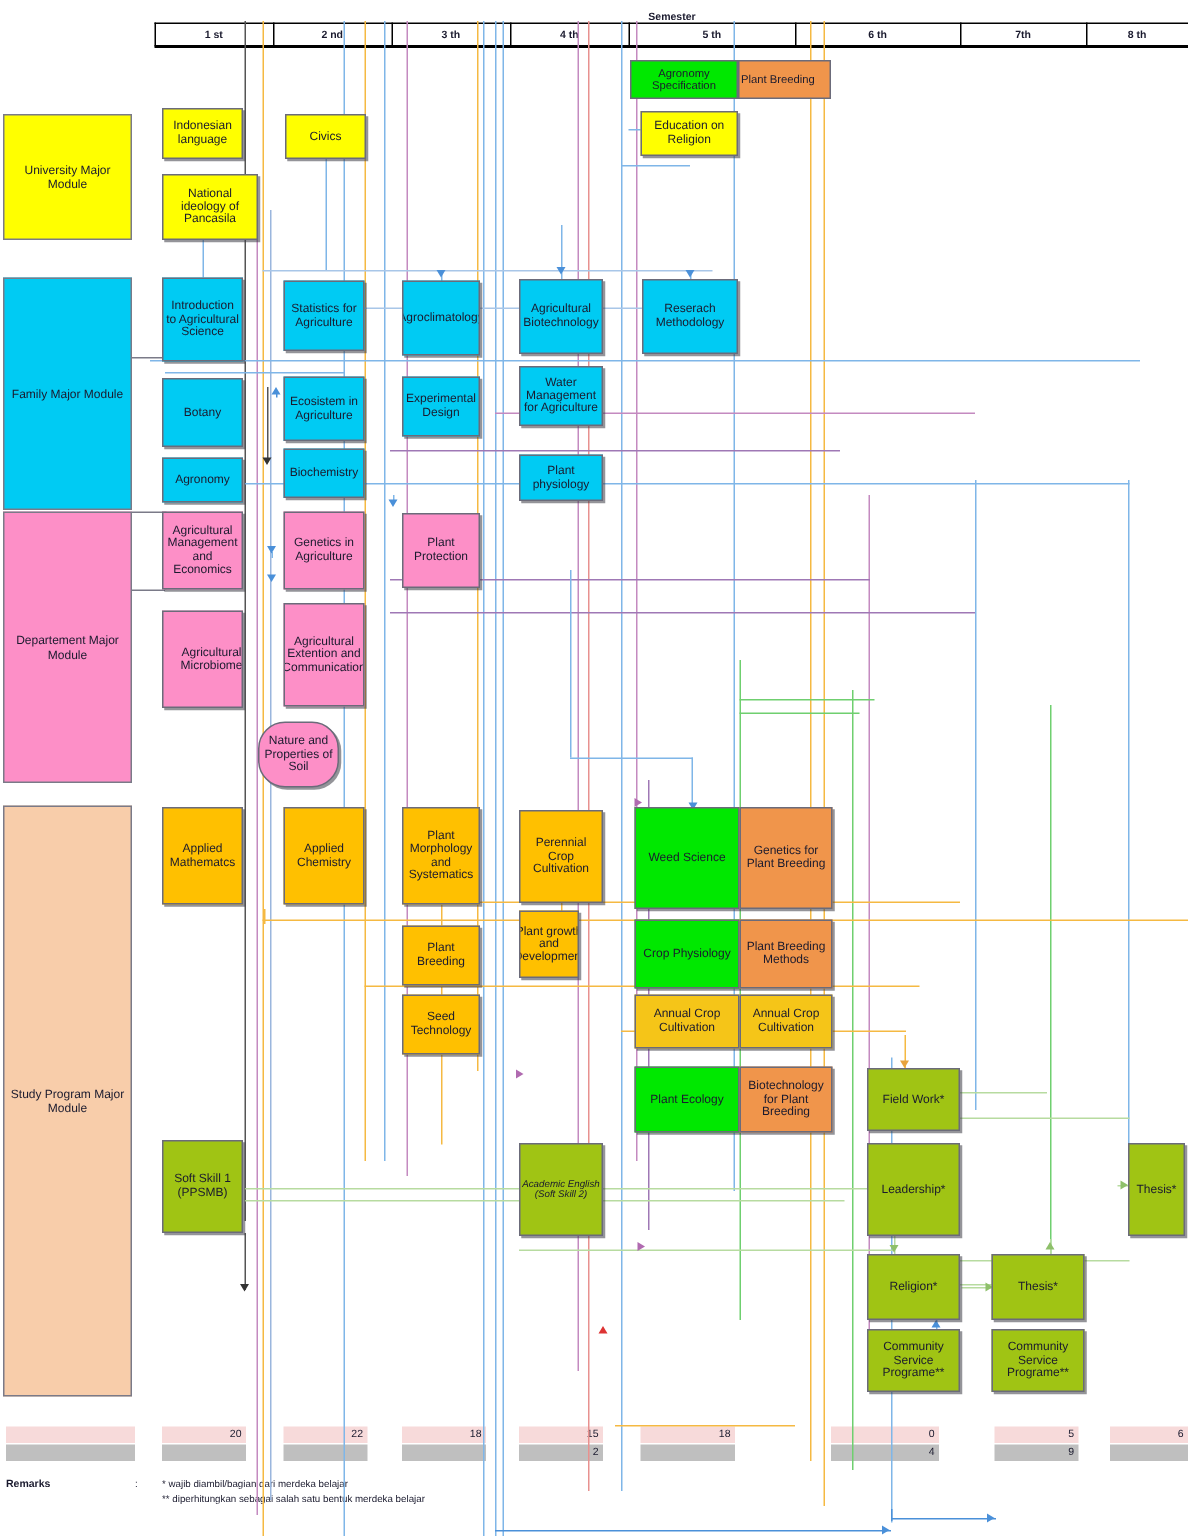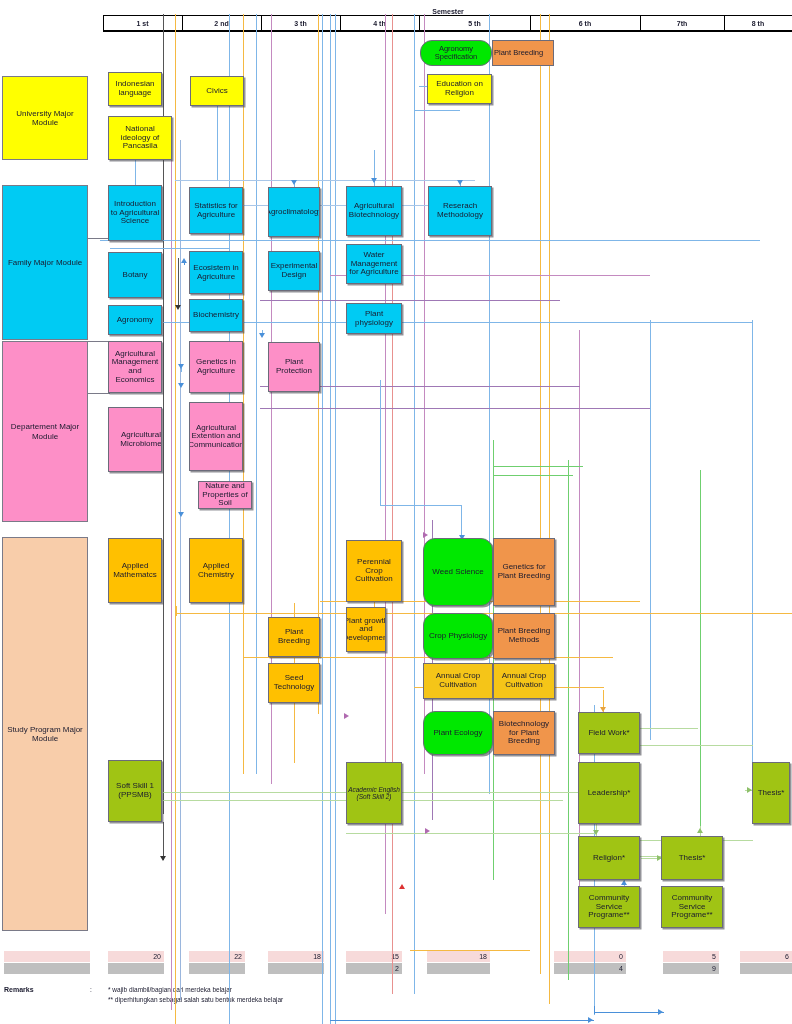--- a/index.html
+++ b/index.html
@@ -23,21 +23,21 @@
   .band{position:absolute;box-sizing:border-box;border:1px solid #7a7a88;
         display:flex;align-items:center;justify-content:center;text-align:center;
         font-size:8px;line-height:1.15;z-index:2;}
 
   .c-yellow{background:#ffff00;}
   .c-cyan{background:#00cbf3;}
   .c-pink{background:#fd8fc7;}
   .c-peach{background:#f8cdaa;}
   .c-gold{background:#ffc000;}
   .c-amber{background:#f5c518;}
-  .c-green{background:#00e800;border-radius:12px;}
+  .c-green{background:#00e800;}
   .c-orange{background:#f0954b;}
   .c-olive{background:#a0c414;}
 
   
   .ln{position:absolute;z-index:3;}
   .arw{position:absolute;width:0;height:0;z-index:4;}
 
   
   .ftlabel{position:absolute;font-weight:bold;font-size:7px;}
   .ftbar{position:absolute;height:11px;box-sizing:border-box;
@@ -214,37 +214,40 @@
   </div>
   <div class="box c-pink sh" style="left:108px;top:407px;width:54px;height:65px;padding-left:13px;">
     <span>Agricultural Microbiome</span>
   </div>
   <div class="box c-pink sh" style="left:189px;top:341px;width:54px;height:52px;">
     <span>Genetics in Agriculture</span>
   </div>
   <div class="box c-pink sh" style="left:189px;top:402px;width:54px;height:69px;">
     <span>Agricultural Extention and Communication</span>
   </div>
-  <div class="box c-pink sh" style="left:198px;top:481px;width:54px;height:28px;">
+  <div class="box c-pink sh" style="left:172px;top:481px;width:54px;height:44px;border-radius:18px;">
     <span>Nature and Properties of Soil</span>
   </div>
   <div class="box c-pink sh" style="left:268px;top:342px;width:52px;height:50px;">
     <span>Plant Protection</span>
   </div>
 
   <div class="box c-gold sh" style="left:108px;top:538px;width:54px;height:65px;">
     <span>Applied Mathematcs</span>
   </div>
   <div class="box c-olive sh" style="left:108px;top:760px;width:54px;height:62px;">
     <span>Soft Skill 1 (PPSMB)</span>
   </div>
   <div class="box c-gold sh" style="left:189px;top:538px;width:54px;height:65px;">
     <span>Applied Chemistry</span>
   </div>
 
+  <div class="box c-gold sh" style="left:268px;top:538px;width:52px;height:65px;">
+    <span>Plant Morphology and Systematics</span>
+  </div>
   <div class="box c-gold sh" style="left:268px;top:617px;width:52px;height:40px;">
     <span>Plant Breeding</span>
   </div>
   <div class="box c-gold sh" style="left:268px;top:663px;width:52px;height:40px;">
     <span>Seed Technology</span>
   </div>
 
   <div class="box c-gold sh" style="left:346px;top:540px;width:56px;height:62px;">
     <span>Perennial Crop Cultivation</span>
   </div>

